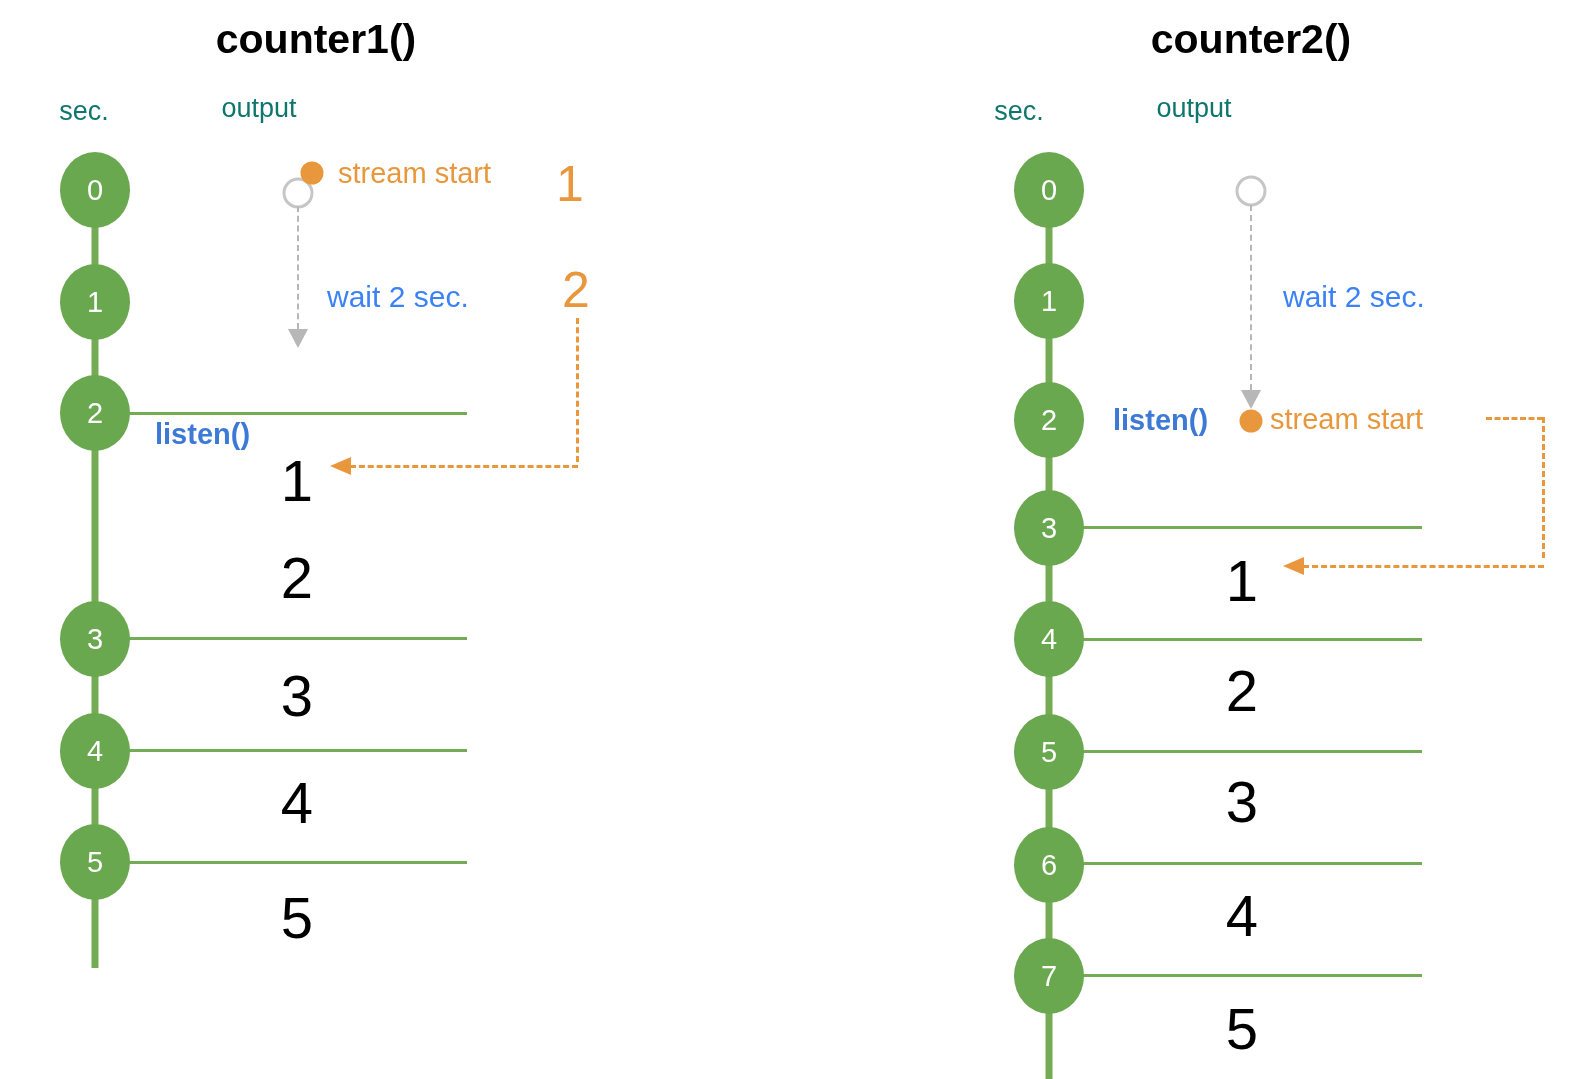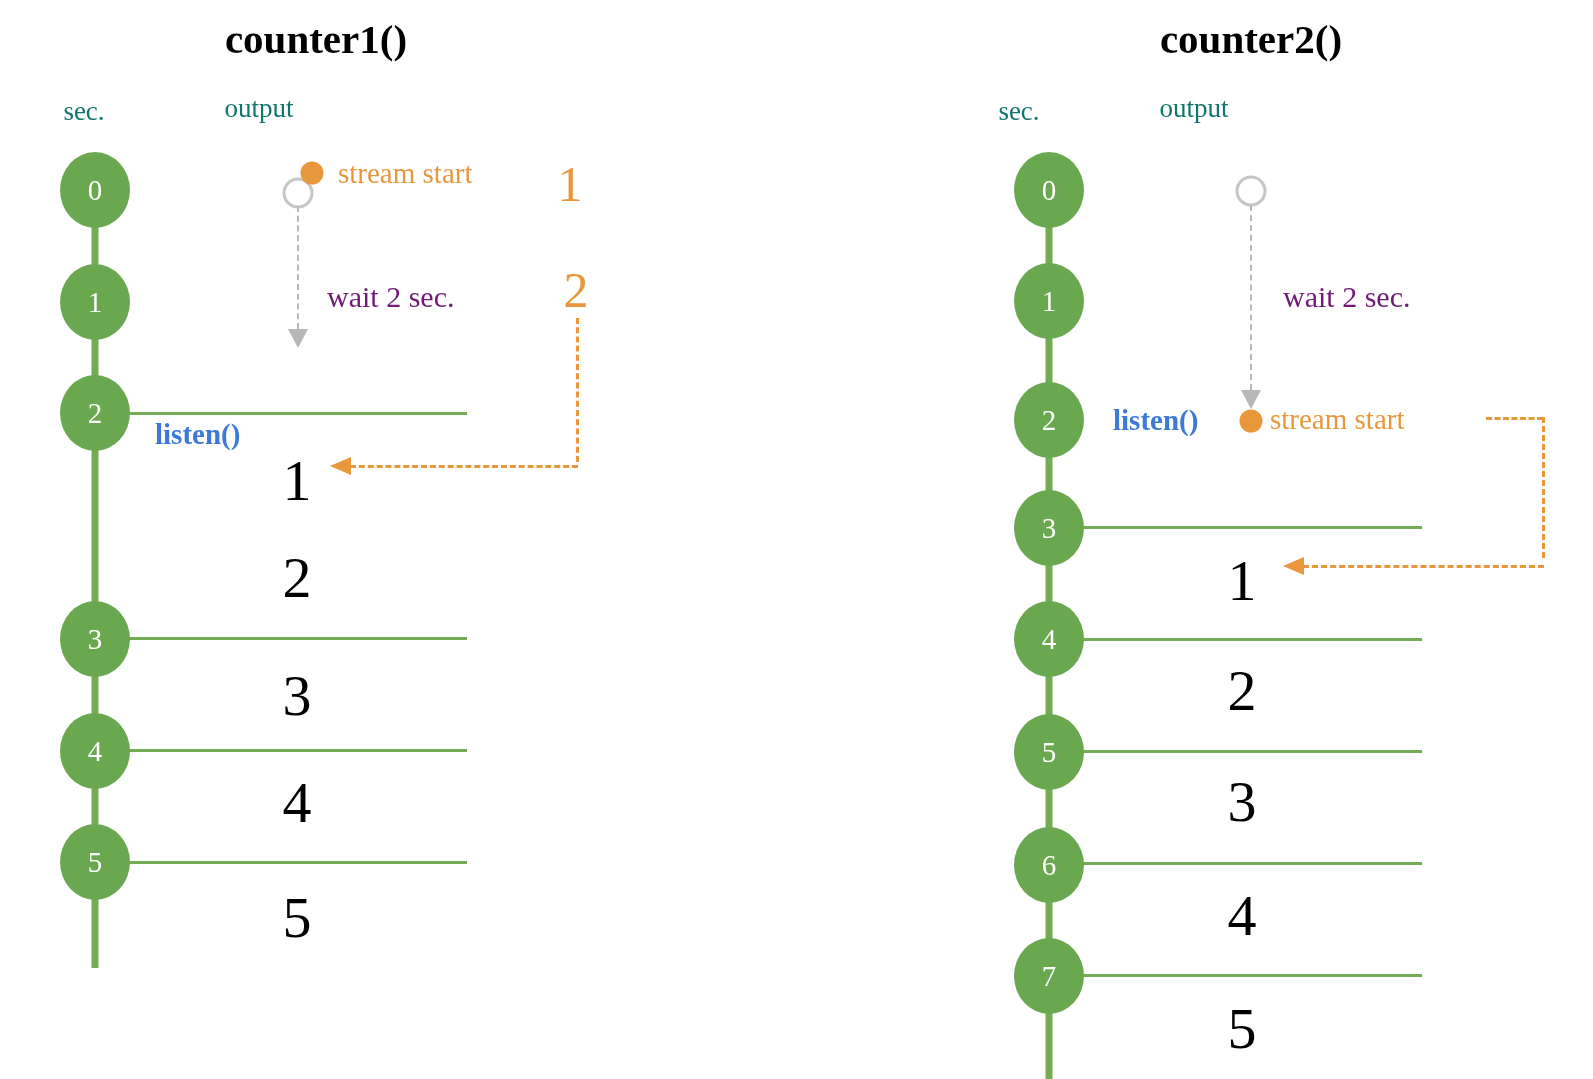--- a/index.html
+++ b/index.html
@@ -2,21 +2,21 @@
 <html><head>
 <meta charset="utf-8">
 <style>
   html, body { margin: 0; padding: 0; background: #ffffff; }
   .canvas {
     position: relative;
     width: 1593px;
     height: 1079px;
     background: #ffffff;
     overflow: hidden;
-    font-family: Liberation Serif, serif;
+    font-family: Liberation Sans, sans-serif;
   }
   .abs { position: absolute; }
   .ctr { transform: translate(-50%, -50%); white-space: nowrap; }
 
   
   .vline  { position: absolute; width: 7px; background: #74ab55; transform: translateX(-50%); }
   .hline  { position: absolute; height: 3.5px; background: #74ab55; }
   .circle {
     position: absolute; width: 70px; height: 76px; border-radius: 50%;
     background: #6aa84f; color: #ffffff;
@@ -43,21 +43,21 @@
     position: absolute; width: 0; height: 0;
     border-top: 9px solid transparent; border-bottom: 9px solid transparent;
     border-right: 21px solid #e8973d;
   }
 
   
   .title  { font-size: 41px; font-weight: 700; color: #000000; }
   .hdr    { font-size: 27px; color: #0f766e; }
   .listen { font-size: 29px; font-weight: 700; color: #3d7ad6; white-space: nowrap; }
   .sstart { font-size: 29px; color: #e8973d; white-space: nowrap; }
-  .wait   { font-size: 30px; color: #701a75; white-space: nowrap; }
+  .wait   { font-size: 30px; color: #3b82f6; white-space: nowrap; }
   .big    { font-size: 58px; color: #000000; }
   .obig   { font-size: 50px; color: #e8973d; }
 </style>
 </head>
 <body>
 
 <div class="canvas">
 
   <section>
     <div class="abs ctr title" style="left:316px; top:39px;">counter1()</div>

